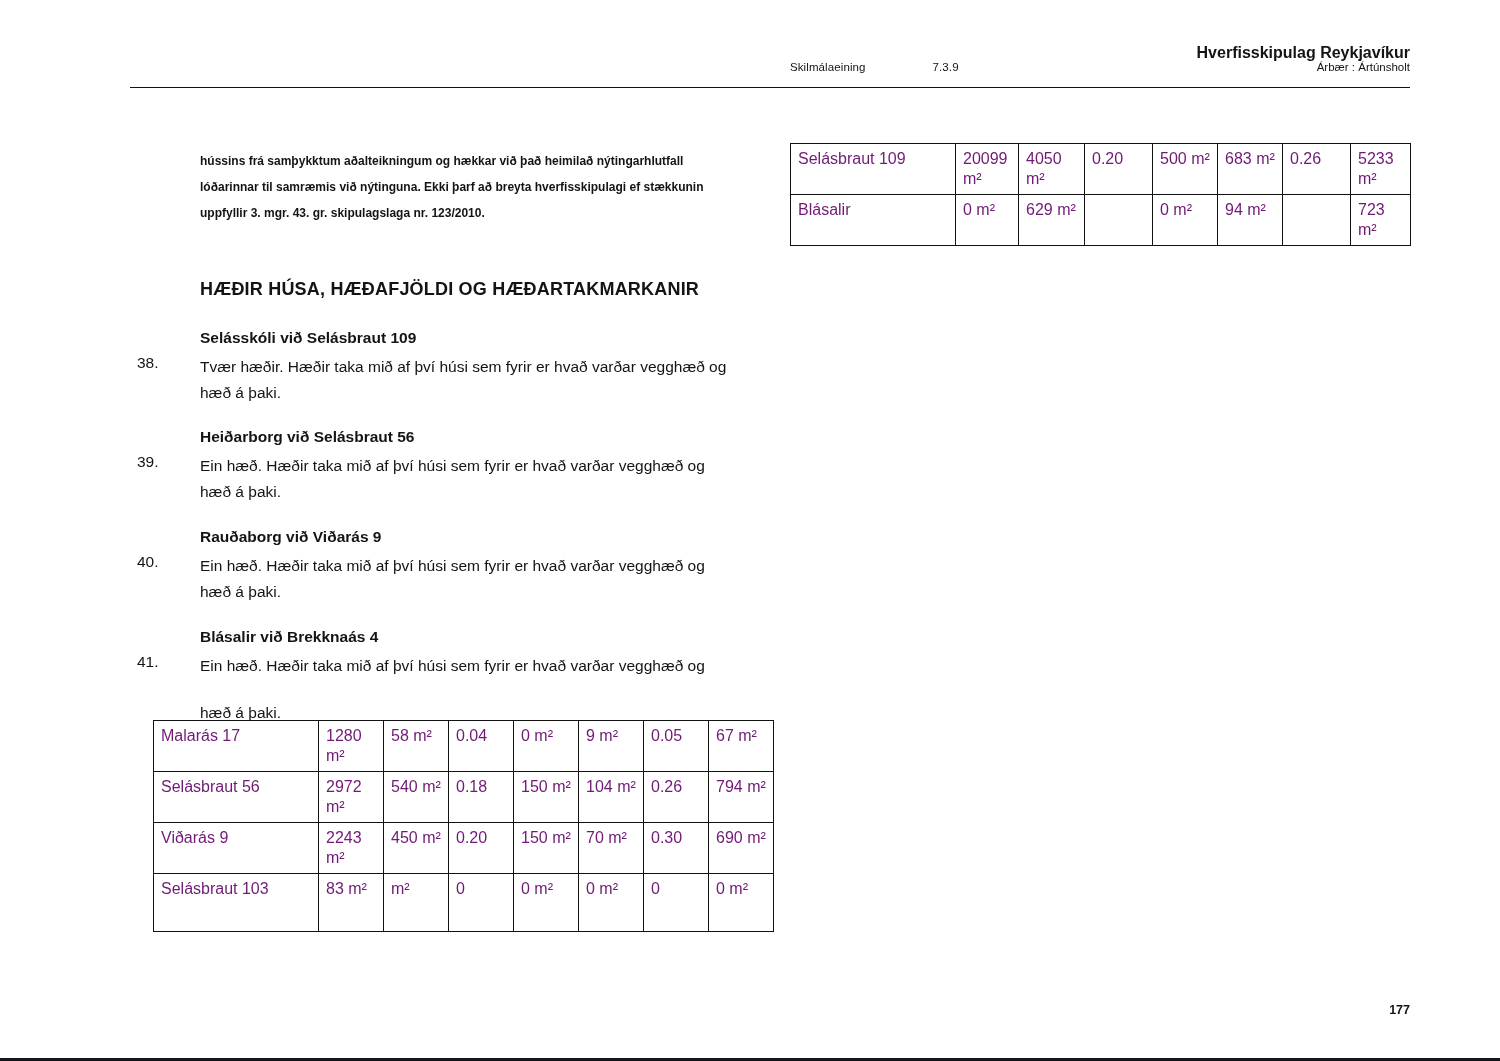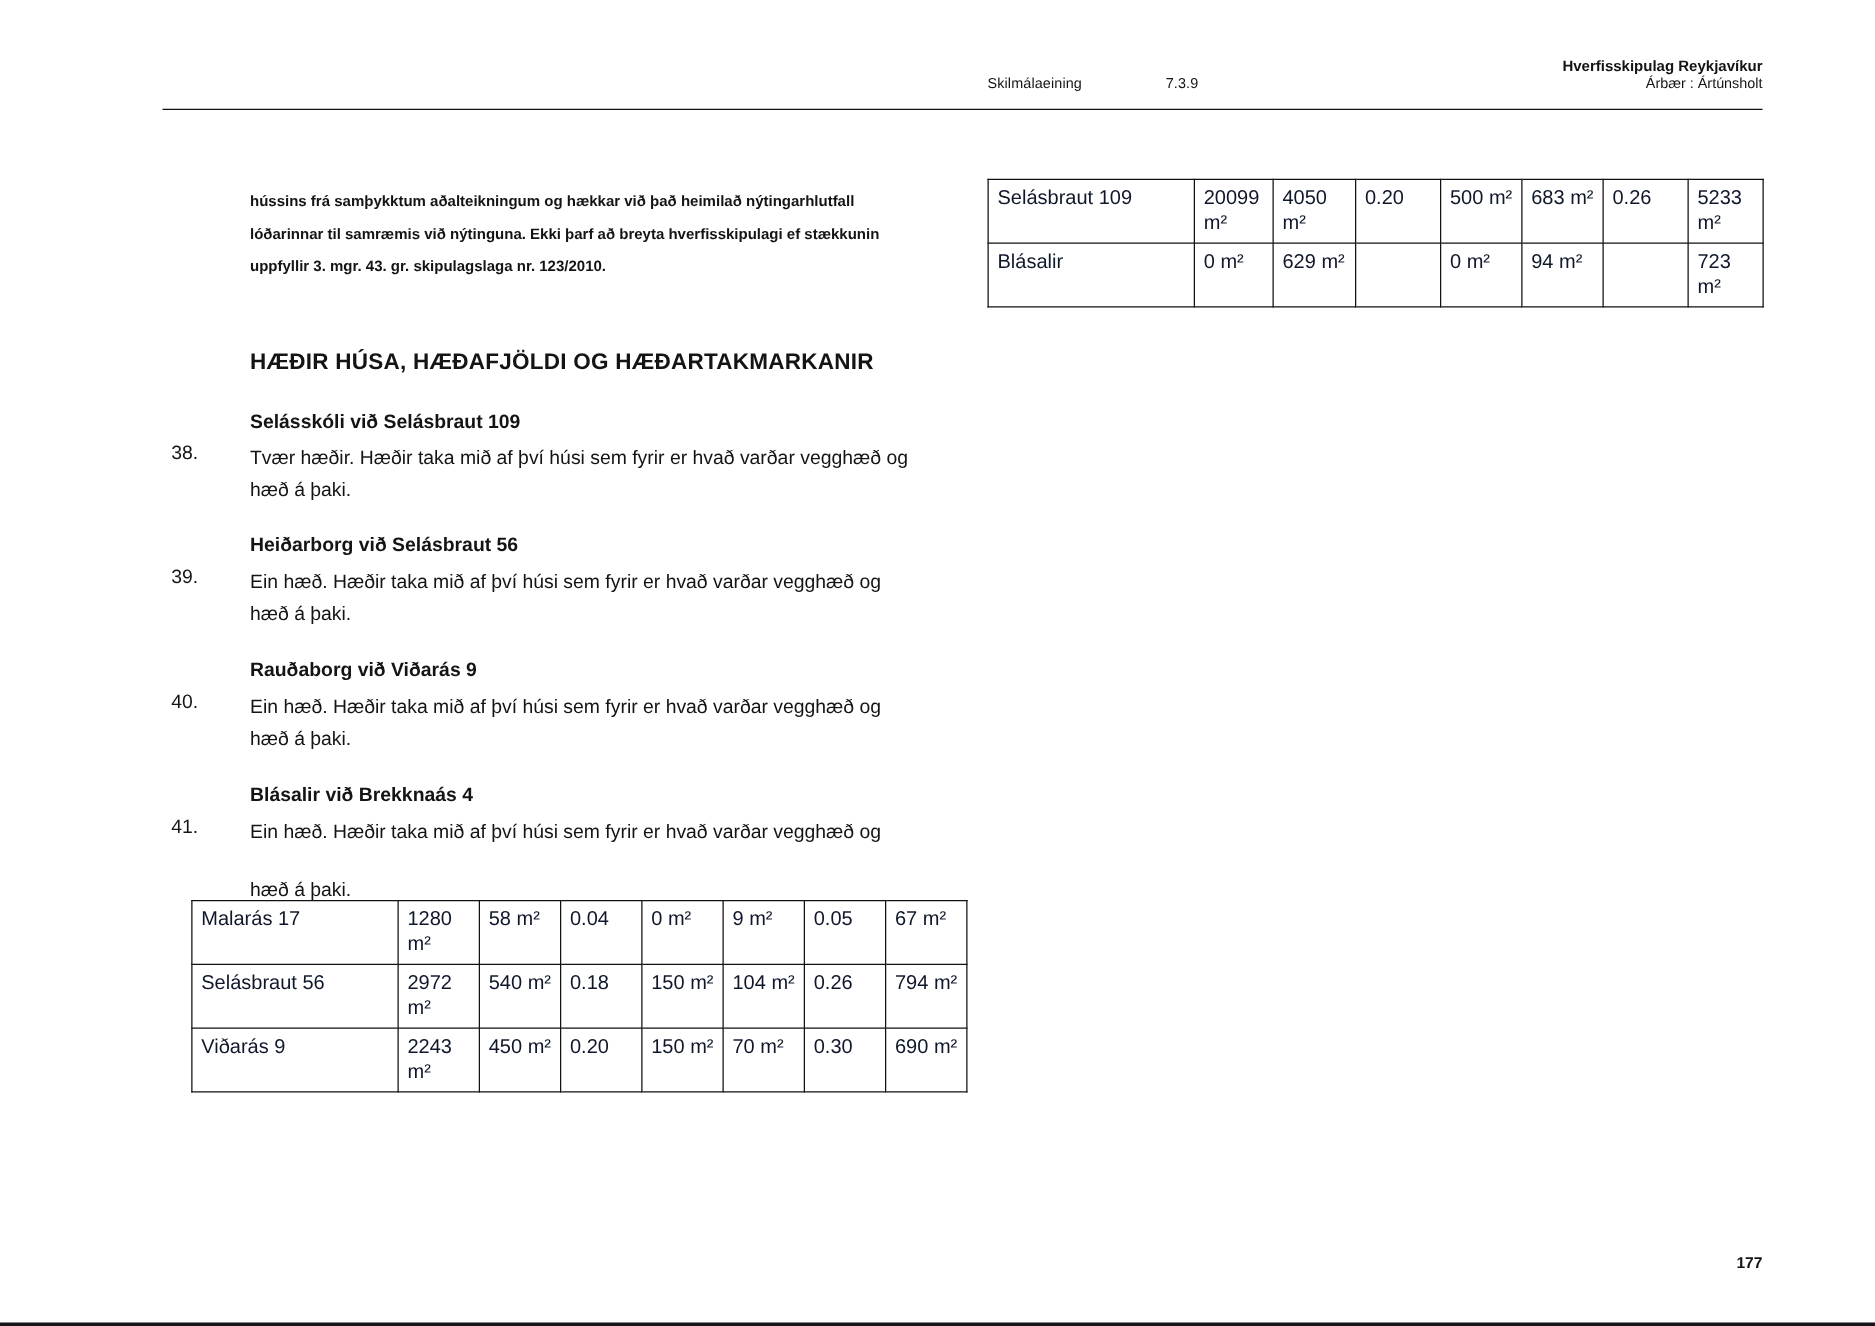--- a/index.html
+++ b/index.html
@@ -24,21 +24,21 @@
     letter-spacing: 0.1px;
   }
   .hdr-right {
     position: absolute;
     right: 90px;
     top: 46px;
     text-align: right;
     font-size: 11.5px;
     line-height: 14px;
   }
-  .hdr-right .org-title { font-weight: bold; font-size: 12px; }
+  .hdr-right .org-title { font-weight: bold; font-size: 16px; }
   .hdr-rule {
     position: absolute;
     left: 130px;
     right: 90px;
     top: 87px;
     border-top: 1.5px solid #111;
   }
 
   
   .para {
@@ -78,21 +78,21 @@
     line-height: 26px;
   }
 
   
   table.data-tbl {
     position: absolute;
     border-collapse: collapse;
     table-layout: fixed;
     font-size: 16px;
     line-height: 20px;
-    color: #0f172a;
+    color: #701a75;
   }
   table.data-tbl td {
     border: 1.2px solid #111;
     vertical-align: top;
     padding: 5px 7px;
     overflow: hidden;
     word-wrap: break-word;
   }
   table.top-tbl  { left: 790px; top: 143px; width: 620px; }
   table.top-tbl tr { height: 50px; }
@@ -222,19 +222,29 @@
     <tr>
       <td>Viðarás 9</td>
       <td>2243 m²</td>
       <td>450 m²</td>
       <td>0.20</td>
       <td>150 m²</td>
       <td>70 m²</td>
       <td>0.30</td>
       <td>690 m²</td>
     </tr>
+    <tr class="tall">
+      <td>Selásbraut 103</td>
+      <td>83 m²</td>
+      <td class="cell-pad-low">m²</td>
+      <td>0</td>
+      <td>0 m²</td>
+      <td>0 m²</td>
+      <td>0</td>
+      <td>0 m²</td>
+    </tr>
   </tbody>
     </table>
 
   <div class="page-number">177</div>
   <div class="bottom-rule"></div>
 
 </div>
 
 </body></html>

